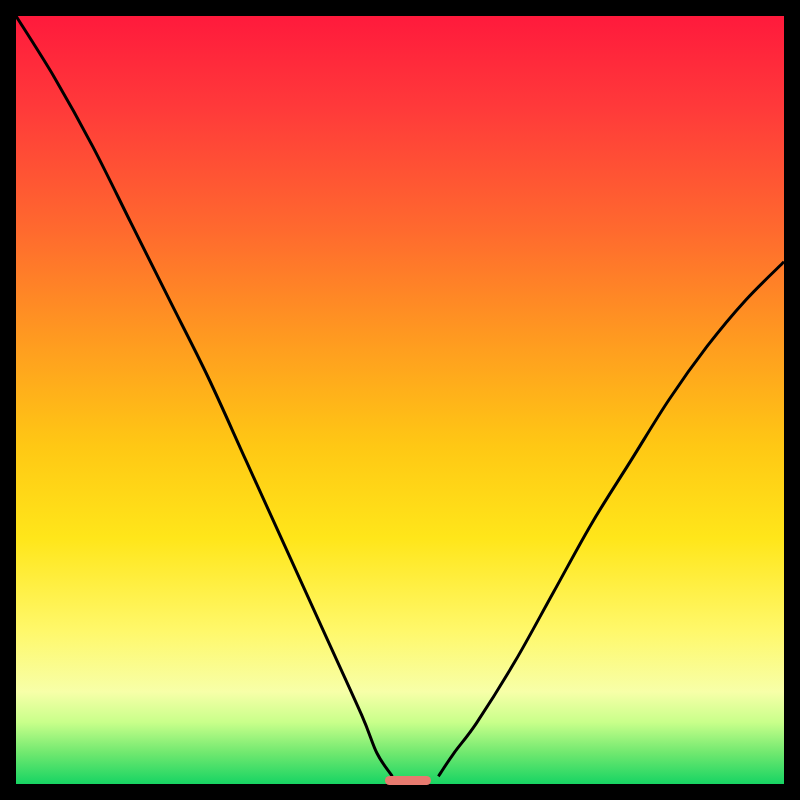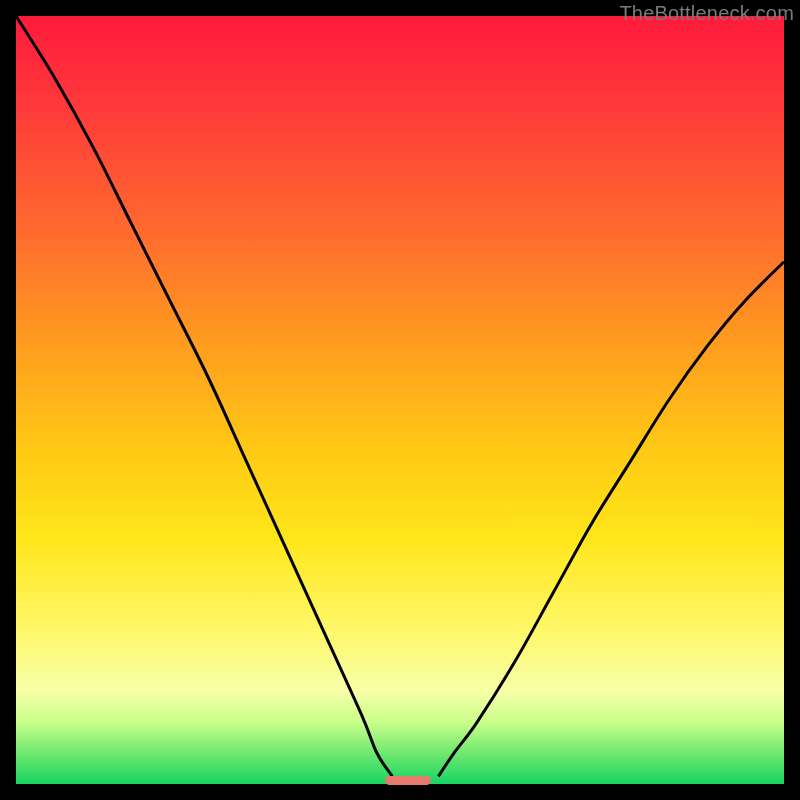--- a/index.html
+++ b/index.html
@@ -73,15 +73,14 @@
     <svg class="curve" viewBox="0 0 768 768" preserveAspectRatio="none">
 
       <path fill="none" stroke="#000" stroke-width="3" d="M 0.0 0.0 C 6.4 10.2, 25.6 39.7, 38.4 61.4 C 51.2 83.2, 64.0 106.2, 76.8 130.6 C 89.6 154.9, 102.4 181.8, 115.2 207.4 C 128.0 233.0, 140.8 258.6, 153.6 284.2 C 166.4 309.8, 179.2 334.1, 192.0 361.0 C 204.8 387.8, 217.6 417.3, 230.4 445.4 C 243.2 473.6, 256.0 501.8, 268.8 529.9 C 281.6 558.1, 294.4 586.2, 307.2 614.4 C 320.0 642.6, 336.6 678.4, 345.6 698.9 C 354.6 719.4, 355.8 727.0, 361.0 737.3 C 366.1 747.5, 373.8 756.5, 376.3 760.3"></path>
       <path fill="none" stroke="#000" stroke-width="3" d="M 422.4 760.3 C 425.0 756.5, 431.4 746.2, 437.8 737.3 C 444.2 728.3, 450.6 721.9, 460.8 706.6 C 471.0 691.2, 486.4 666.9, 499.2 645.1 C 512.0 623.4, 524.8 599.0, 537.6 576.0 C 550.4 553.0, 563.2 528.6, 576.0 506.9 C 588.8 485.1, 601.6 465.9, 614.4 445.4 C 627.2 425.0, 640.0 403.2, 652.8 384.0 C 665.6 364.8, 678.4 346.9, 691.2 330.2 C 704.0 313.6, 716.8 298.2, 729.6 284.2 C 742.4 270.1, 761.6 252.2, 768.0 245.8"></path>
     </svg>
 
     <div class="marker" style="width: 46.08px; height: 9.216px; left: 368.64px; top: 759.552px; background: rgb(231, 122, 111);"></div>
 
   </div>
 
-  <div class="watermark">TheBottleneck.com</div>
 
 </div>
 
 </body></html>

